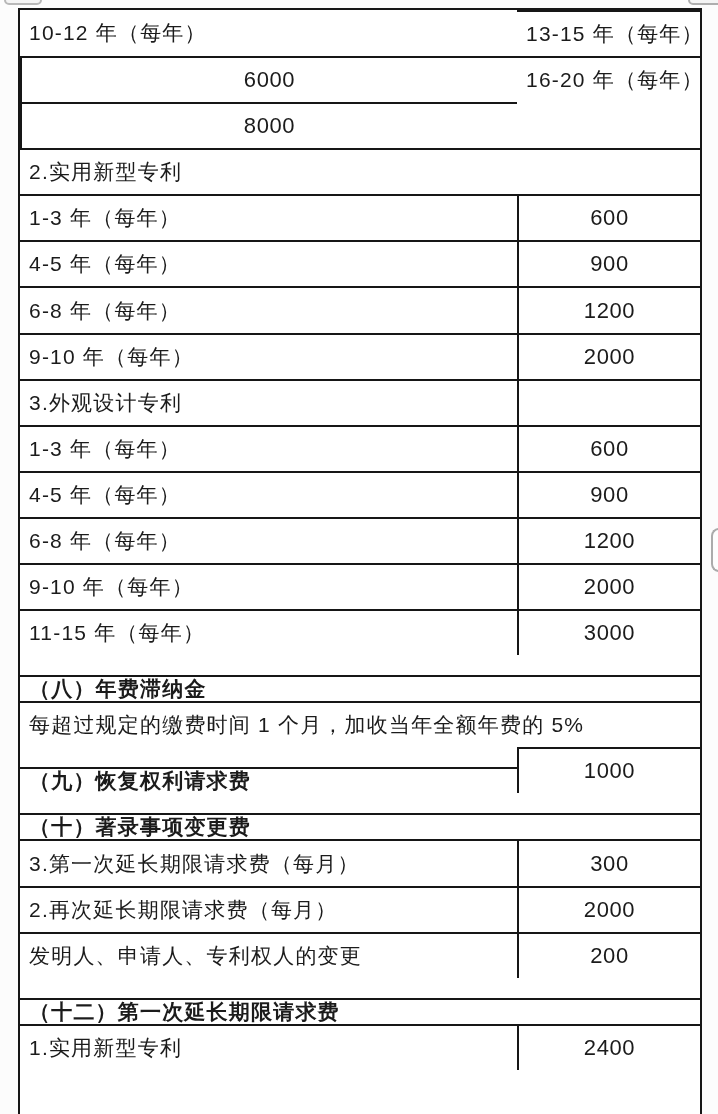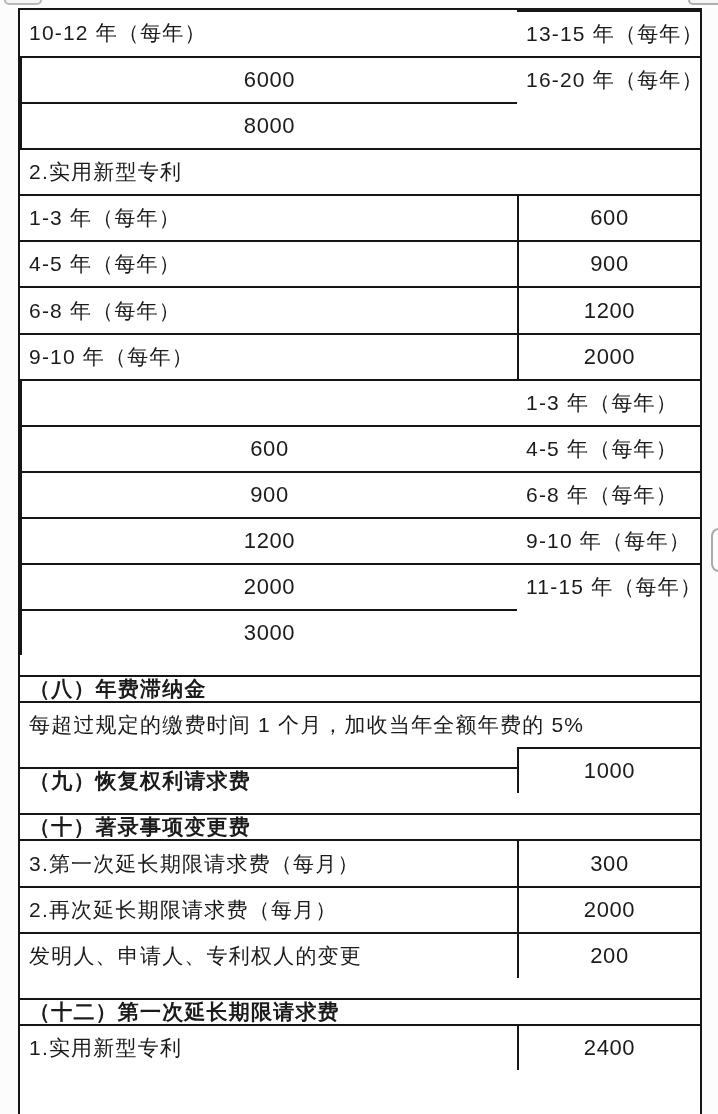--- a/index.html
+++ b/index.html
@@ -107,20 +107,21 @@
       <div class="cell fee">8000</div>
       <div class="cell label full">2.实用新型专利</div>
       <div class="cell label">1-3 年（每年）</div>
       <div class="cell fee">600</div>
       <div class="cell label">4-5 年（每年）</div>
       <div class="cell fee">900</div>
       <div class="cell label">6-8 年（每年）</div>
       <div class="cell fee">1200</div>
       <div class="cell label">9-10 年（每年）</div>
       <div class="cell fee">2000</div>
+      <div class="cell label">3.外观设计专利</div>
       <div class="cell fee"></div>
       <div class="cell label">1-3 年（每年）</div>
       <div class="cell fee">600</div>
       <div class="cell label">4-5 年（每年）</div>
       <div class="cell fee">900</div>
       <div class="cell label">6-8 年（每年）</div>
       <div class="cell fee">1200</div>
       <div class="cell label">9-10 年（每年）</div>
       <div class="cell fee">2000</div>
       <div class="cell label">11-15 年（每年）</div>

